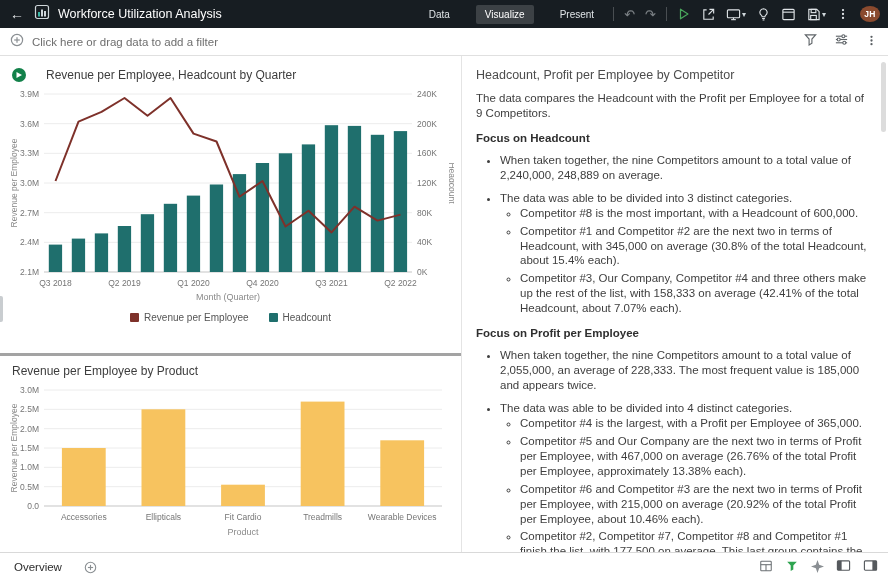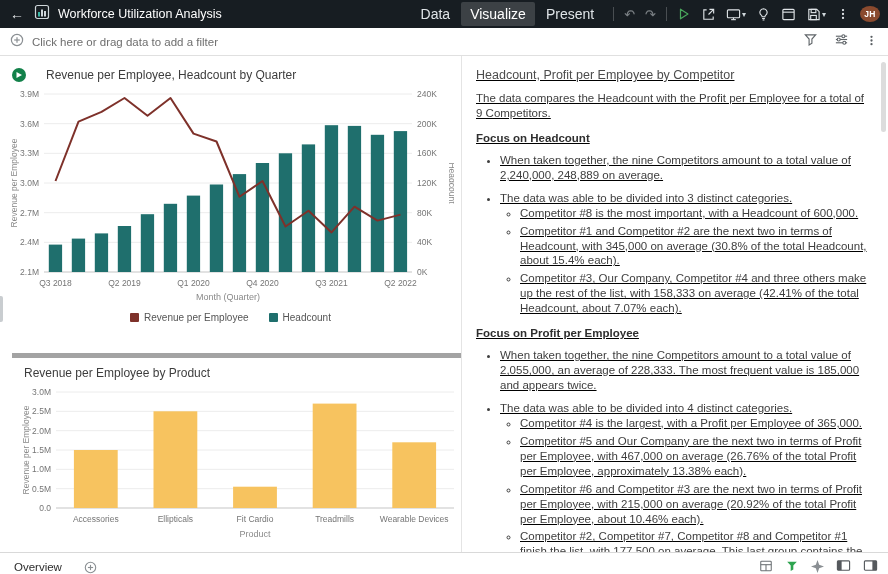--- a/index.html
+++ b/index.html
@@ -6,21 +6,21 @@
   html,body { width:888px; height:574px; overflow:hidden; background:#fff;
               font-family:"Liberation Sans", sans-serif; }
   .app { width:888px; height:574px; display:flex; flex-direction:column; }
 
   
   .topbar { height:28px; background:#171d22; display:flex; align-items:center;
             padding:0 8px; gap:8px; color:#e8ebed; flex:none; }
   .back { font-size:14px; color:#e6e9eb; padding:0 2px; }
   .tb-title { font-size:12.5px; color:#ffffff; white-space:nowrap; }
   .tb-right { margin-left:auto; display:flex; align-items:center; gap:10px; }
-  .tb-tabs { display:flex; gap:2px; font-size:14px; }
+  .tb-tabs { display:flex; gap:17px; font-size:10px; }
   .tb-tab { padding:4px 9px; border-radius:2px; color:#dfe4e7; }
   .tb-tab.active { background:rgba(255,255,255,.16); color:#fff; }
   .vdiv { width:1px; height:14px; background:rgba(255,255,255,.22); }
   .icon-btn { display:flex; align-items:center; gap:1px; }
   .icon-btn.dim { opacity:.5; }
   .glyph { font-size:13px; color:#dfe4e7; line-height:1; }
   .caret { font-size:8px; color:#cfd6da; }
   .avatar { width:20px; height:16px; border-radius:50%; background:#8a4a2e; color:#fff;
             font-size:8.5px; font-weight:700; display:flex; align-items:center;
             justify-content:center; letter-spacing:.3px; }
@@ -30,31 +30,31 @@
                display:flex; align-items:center; padding:0 10px; gap:8px; flex:none; }
   .fb-text { font-size:11.5px; color:#6e6e6e;text-align:right; }
   .fb-right { margin-left:auto; display:flex; gap:16px; align-items:center; }
 
   
   .main { display:flex; height:496px; background:#fff; position:relative; flex:none; }
   .collapse-handle { position:absolute; left:0; top:240px; width:3px; height:26px;
                      background:#c9cdd0; border-radius:0 2px 2px 0; }
   .charts-col { width:462px; border-right:1px solid #e4e4e4; flex:none; }
   .chart1 { height:297px; padding:10px 8px 0; }
-  .chart2 { height:198px; padding:6px 8px 0; border-top:5px solid #a3a3a3;margin-left:12px; }
+  .chart2 { height:198px; padding:6px 8px 0; border-top:3px solid #a3a3a3; }
   .chart-title { display:flex; align-items:center; gap:20px; font-size:12px;
                  color:#3d3d3d; margin:0 0 2px 4px; height:18px; }
   .insight-badge { width:14px; height:14px; border-radius:50%; background:#12814a;
                    display:flex; align-items:center; justify-content:center; flex:none; }
   .legend { display:flex; justify-content:center; gap:20px; margin-top:2px;
             font-size:10px; color:#555; align-items:center; }
   .legend .sw { width:9px; height:9px; display:inline-block; margin-right:5px;
                 border-radius:1px; vertical-align:-1px; }
 
-  .text-panel { flex:1; padding:12px 20px 0 14px; position:relative; overflow:hidden;text-decoration:underline; }
+  .text-panel { flex:1; padding:12px 20px 0 14px; position:relative; overflow:hidden; }
   .panel-title { font-size:12.5px; color:#4c4c4c; font-weight:400; margin:0 0 9px; }
   #narrative p { font-size:11.5px; color:#3e3e3e; line-height:1.3; margin:0 0 7px; }
   #narrative p.narr-h { font-weight:700; color:#2f2f2f; margin:10px 0 7px; }
   #narrative ul { margin:0 0 8px; }
   ul.l1 { list-style:disc; padding-left:24px; }
   ul.l1>li { font-size:11.5px; color:#3e3e3e; line-height:1.3; margin-bottom:8px; }
   ul.l2 { list-style:circle; padding-left:20px; margin-top:5px; margin-bottom:0 !important; }
   ul.l2>li { margin-bottom:3px; }
   .scroll-thumb { position:absolute; right:2px; top:6px; width:5px; height:70px;
                   background:#dcdcdc; border-radius:3px; }

